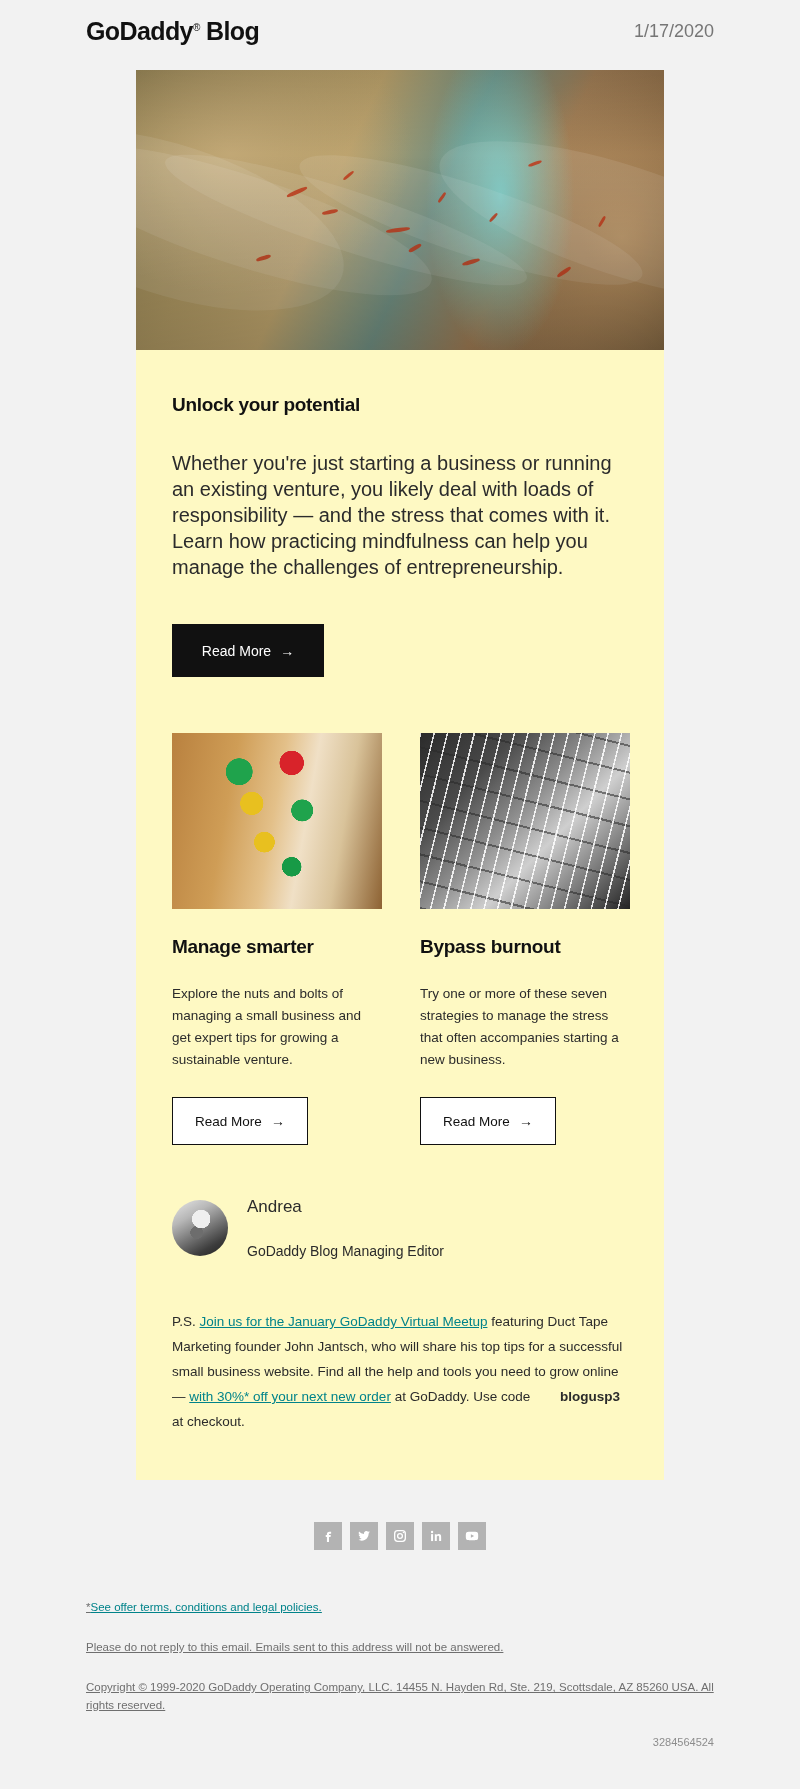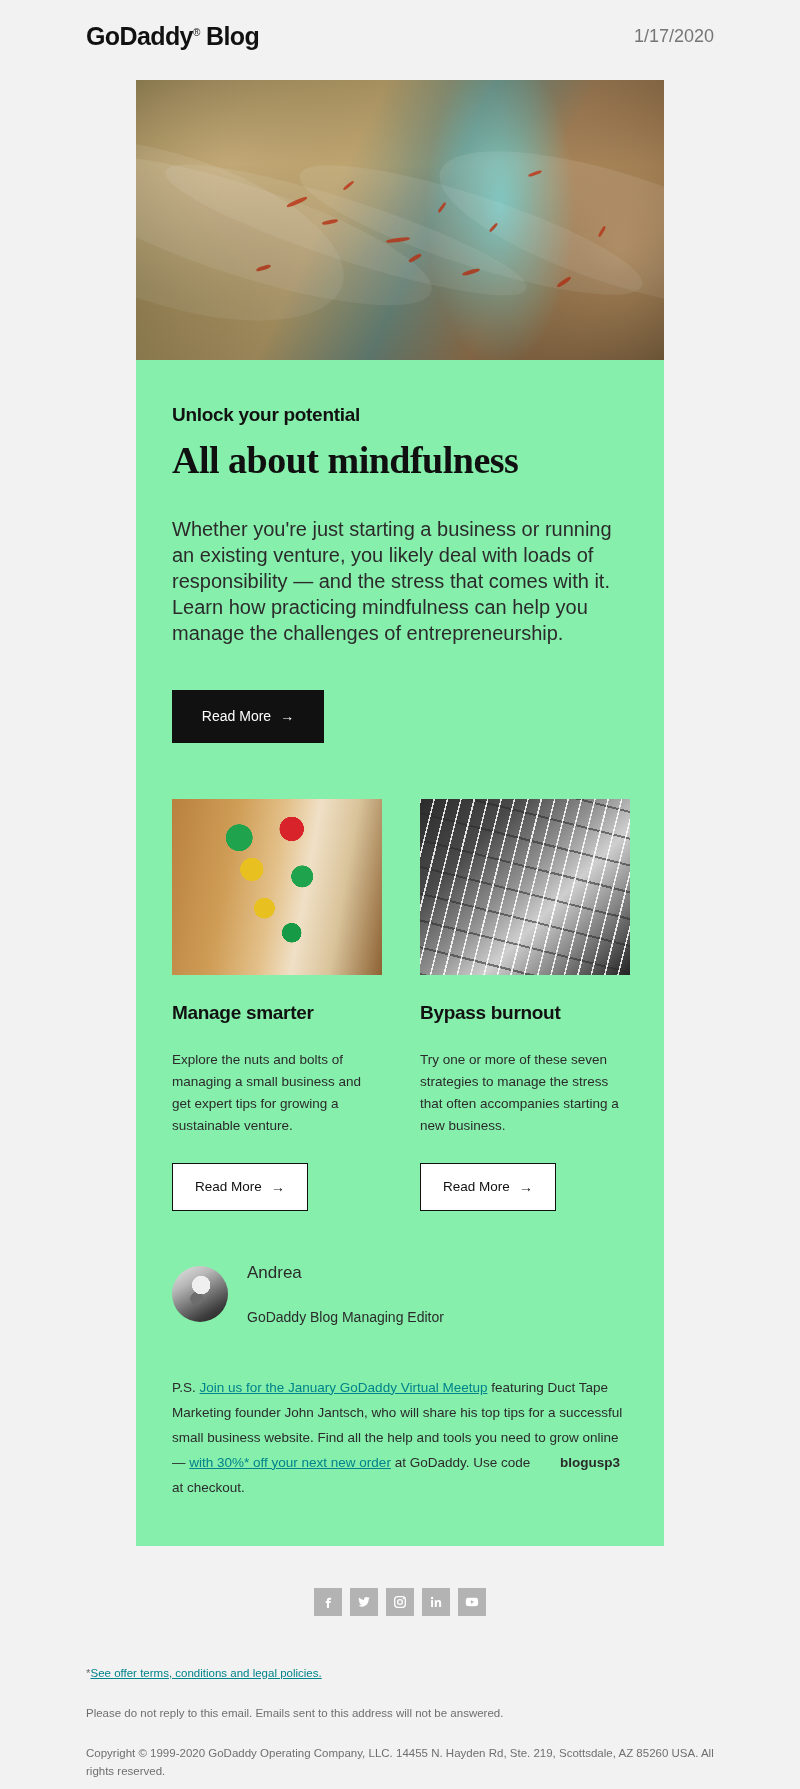--- a/index.html
+++ b/index.html
@@ -7,38 +7,38 @@
   body {
     width:800px;
     background:#f2f2f2;
     font-family:"Liberation Sans", sans-serif;
     -webkit-font-smoothing:antialiased;
   }
   .page { width:800px; margin:0 auto; background:#f2f2f2; position:relative; padding-bottom:40px;}
 
   
   .header {
-    height:80px;
+    height:70px;
     display:flex;
     align-items:center;
     justify-content:space-between;
     padding:0 86px 8px 86px;
   }
   .brand {
     font-size:25px;
     font-weight:bold;
     color:#111111;
     letter-spacing:-0.6px;
     white-space:nowrap;
   }
   .brand .tm { font-size:10px; vertical-align:super; font-weight:normal; }
   .date { font-size:18px; color:#767676; }
 
   
-  .card { width:528px; margin:0 auto; background:#86efac; }
+  .card { width:528px; margin:0 auto; background:#fef9c3; }
   .hero {
     width:528px; height:280px;
     background:
       radial-gradient(ellipse 120px 260px at 69% 45%, rgba(120,205,200,.95) 0%, rgba(120,205,200,0) 62%),
       radial-gradient(ellipse 260px 200px at 18% 30%, rgba(196,170,120,.9) 0%, rgba(150,120,70,0) 70%),
       radial-gradient(ellipse 200px 240px at 92% 60%, rgba(190,150,100,.85) 0%, rgba(120,90,50,0) 70%),
       linear-gradient(115deg,#8b7b4e 0%,#a9935f 22%,#b9a06a 38%,#6f8d80 55%,#9c7a53 70%,#8a6a45 86%,#6d5637 100%);
     position:relative; overflow:hidden;
   }
   .hero .streak {
@@ -139,21 +139,21 @@
   
   .social { display:flex; justify-content:center; gap:8px; margin-top:42px; }
   .sicon {
     width:28px; height:28px; background:#b3b3b3;
     display:flex; align-items:center; justify-content:center;
   }
   .sicon svg { display:block; }
 
   
   .legal { padding:0 86px; margin-top:48px; }
-  .legal p { font-size:11.5px; line-height:18px; color:#6f6f6f; margin:0 0 22px 0; }
+  .legal p { font-size:11.5px; line-height:18px; color:#6f6f6f; margin:0 0 22px 0;text-decoration:underline; }
   .legal a { color:#00838a; text-decoration:underline; }
   .refno { text-align:right; font-size:11px; color:#8d8d8d; padding:0 86px; margin-top:18px;}
 </style>
 </head>
 <body>
 
 <div class="page">
 
   <div class="header">
     <div class="brand"><span>GoDaddy</span><span class="tm">®</span><span> Blog</span></div>
@@ -179,21 +179,20 @@
       <div class="fleck" style="left:392px; top:92px;  width:14px; height:3px; transform:rotate(-20deg);"></div>
       <div class="fleck" style="left:420px; top:200px; width:16px; height:4px; transform:rotate(-35deg);"></div>
       <div class="fleck" style="left:460px; top:150px; width:12px; height:3px; transform:rotate(-60deg);"></div>
       <div class="fleck" style="left:120px; top:186px; width:15px; height:4px; transform:rotate(-18deg);"></div>
       <div class="darkveil"></div>
     </div>
 
     <div class="body-pad">
 
       <div class="eyebrow">Unlock your potential</div>
-      <div class="headline">All about mindfulness</div>
       <div class="lead">Whether you're just starting a business or running an existing venture, you likely deal with loads of responsibility — and the stress that comes with it. Learn how practicing mindfulness can help you manage the challenges of entrepreneurship.</div>
 
       <div class="btn-primary">
         <span>Read More</span>
         <span class="arrow">→</span>
       </div>
 
       
       <div class="cols">
 

